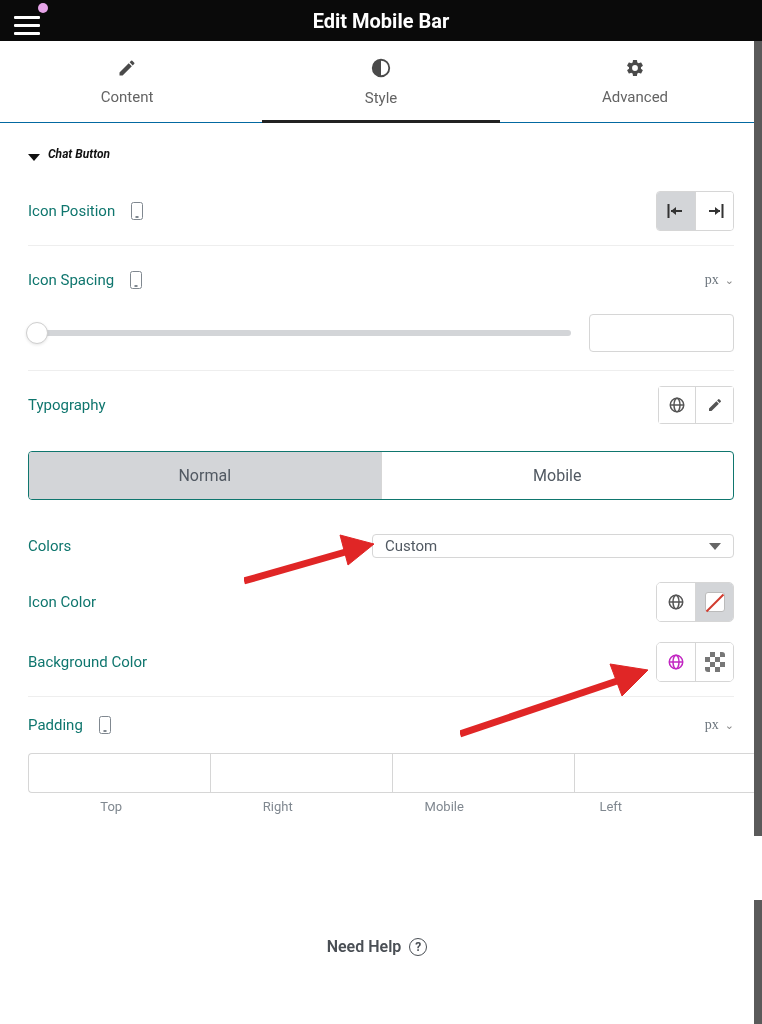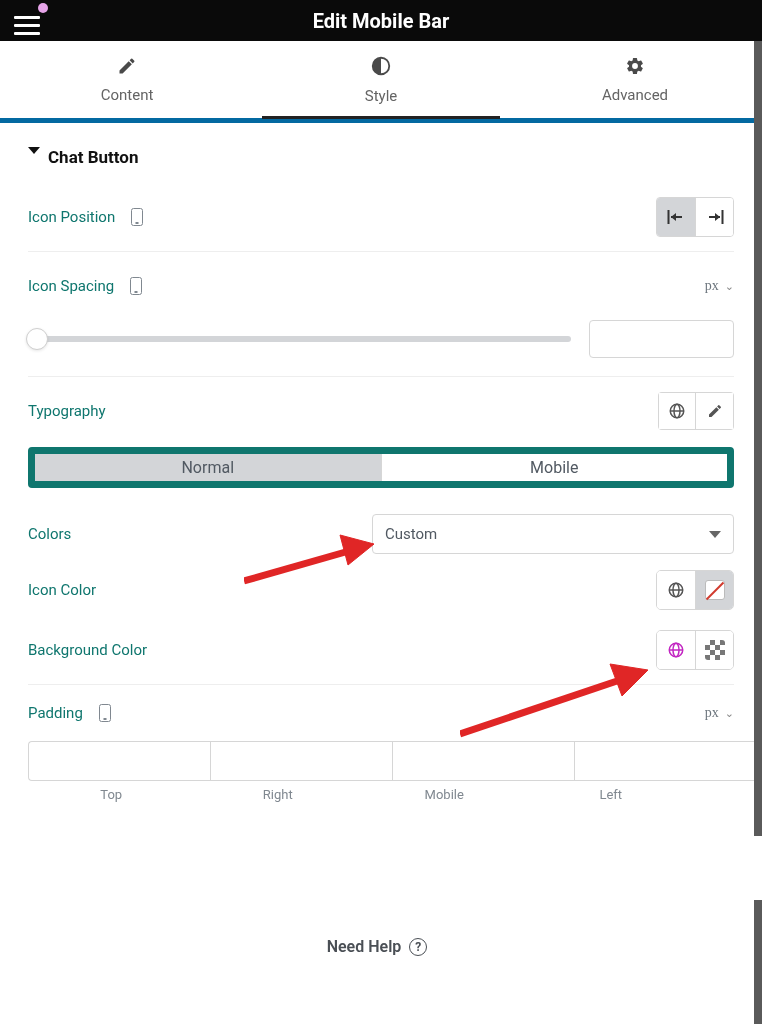--- a/index.html
+++ b/index.html
@@ -47,21 +47,21 @@
     background: #e6a4e8;
   }
   .header-title {
     color: #ffffff;
     font-size: 20px;
     font-weight: 700;
   }
   .tabs {
     display: flex;
     height: 82px;
-    border-bottom: 5px solid #0369a1;
+    border-bottom: 1px solid #0369a1;
   }
   .tab {
     flex: 1;
     display: flex;
     flex-direction: column;
     align-items: center;
     justify-content: center;
     gap: 10px;
     color: #646464;
     font-size: 15px;
@@ -75,26 +75,27 @@
     height: 3px;
     background: #222;
     width: 94%;
   }
   .tab svg { fill: #4a4a4a; }
   .panel {
     padding: 0 28px;
   }
   .section-header {
     display: flex;
-    align-items: flex-start;
+    align-items: flex-end;
     gap: 8px;
     padding: 24px 0 20px;
-    font-size: 17px;
+    font-size: 12px;
     font-weight: 700;
     color: #111;
+    font-style: italic;
   }
   .section-header .caret {
     width: 0; height: 0;
     border-left: 6px solid transparent;
     border-right: 6px solid transparent;
     border-top: 7px solid #111;
   }
   .row {
     display: flex;
     align-items: center;
@@ -199,41 +200,41 @@
     cursor: pointer;
   }
   .icon-btn-group {
     display: flex;
     border-radius: 4px;
     overflow: hidden;
   }
   .icon-btn-group .icon-btn + .icon-btn { border-left: none; }
   .big-toggle {
     display: flex;
-    border: 7px solid #0f766e;
+    border: 1px solid #0f766e;
     border-radius: 4px;
     overflow: hidden;
-    height: 41px;
-    margin: 6px 0 20px;
+    height: 49px;
+    margin: 16px 0 20px;
   }
   .big-toggle .opt {
     flex: 1;
     display: flex;
     align-items: center;
     justify-content: center;
     font-size: 16px;
     color: #515962;
     cursor: pointer;
   }
   .big-toggle .opt.active { background: #d3d5d8; }
   .big-toggle .opt + .opt { border-left: 1px solid #d6d6d6; }
   .select-box {
     flex: 1;
     max-width: 362px;
-    height: 40px;
+    height: 24px;
     border: 1px solid #d6d6d6;
     border-radius: 4px;
     display: flex;
     align-items: center;
     justify-content: space-between;
     padding: 0 12px;
     color: #515962;
     font-size: 15px;
     cursor: pointer;
   }

